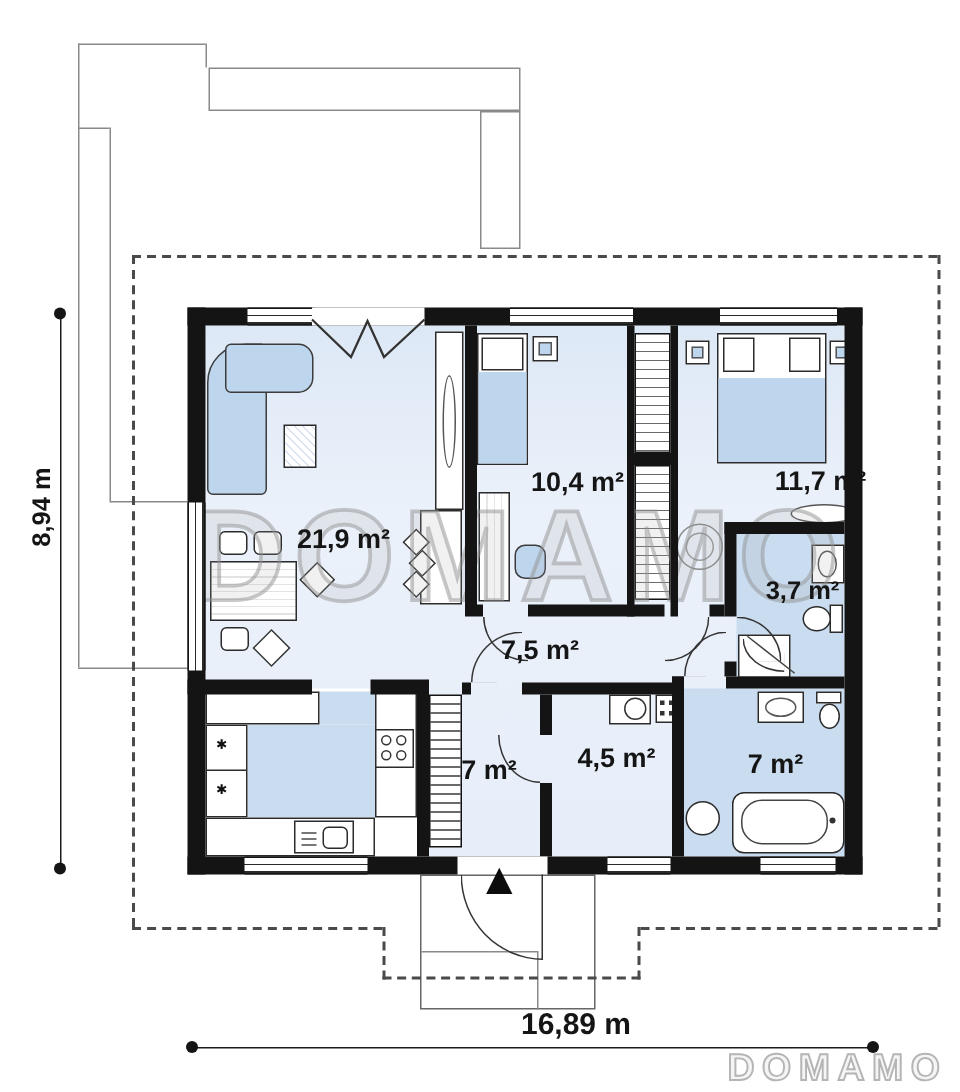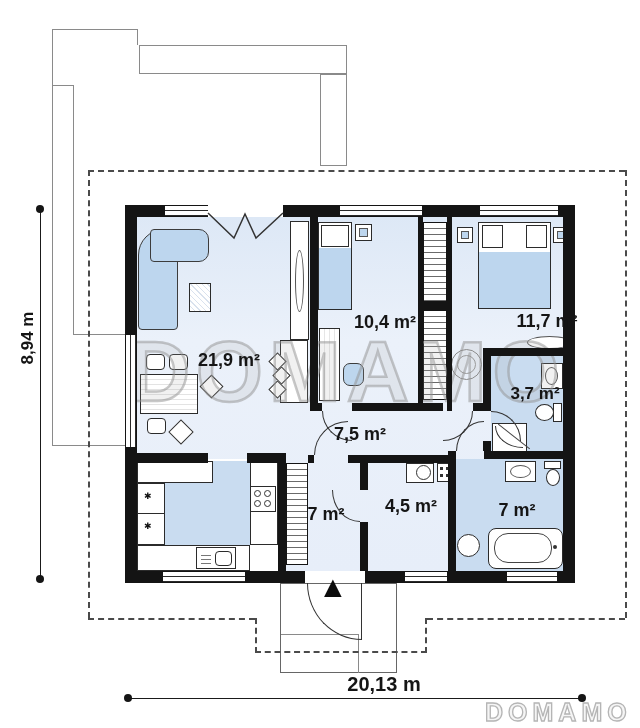--- a/index.html
+++ b/index.html
@@ -57,21 +57,21 @@
   <div class="abs dash" style="left:255px;top:618px;width:172px;height:35px;border-left-width:2px;border-right-width:2px;border-bottom-width:2px;"></div>
 
   <div class="abs" style="left:40px;top:209px;height:370px;border-left:1.5px solid #1a1a1a;"></div>
   <div class="abs dot" style="left:36px;top:205px;"></div>
   <div class="abs dot" style="left:36px;top:575px;"></div>
   <div class="abs dim" style="left:28px;top:338px;font-size:17px;transform:translate(-50%,-50%) rotate(-90deg);">8,94 m</div>
 
   <div class="abs" style="left:128px;top:698px;width:454px;border-top:1.5px solid #1a1a1a;"></div>
   <div class="abs dot" style="left:124px;top:694px;"></div>
   <div class="abs dot" style="left:578px;top:694px;"></div>
-  <div class="abs dim" style="left:384px;top:684px;font-size:20px;transform:translate(-50%,-50%);">20,13 m</div>
+  <div class="abs dim" style="left:384px;top:684px;font-size:20px;transform:translate(-50%,-50%);">16,89 m</div>
 
   <div class="abs" style="left:137px;top:217px;width:426px;height:354px;background:linear-gradient(180deg,#dde8f6 0%,#ebf1fa 35%,#e7eef9 100%);"></div>
   <div class="abs" style="left:137px;top:459px;width:141px;height:112px;background:#ffffff;"></div>
   <div class="abs bluefloor" style="left:165px;top:483px;width:85px;height:62px;"></div>
   <div class="abs bluefloor" style="left:213px;top:461px;width:37px;height:22px;"></div>
   <div class="abs bluefloor" style="left:491px;top:356px;width:72px;height:95px;"></div>
   <div class="abs bluefloor" style="left:456px;top:459px;width:107px;height:112px;"></div>
 
   <div class="abs furn" style="left:138px;top:229px;width:40px;height:101px;border-radius:26px 4px 4px 4px;"></div>
   <div class="abs furn" style="left:150px;top:229px;width:59px;height:33px;border-radius:4px 10px 10px 4px;"></div>

